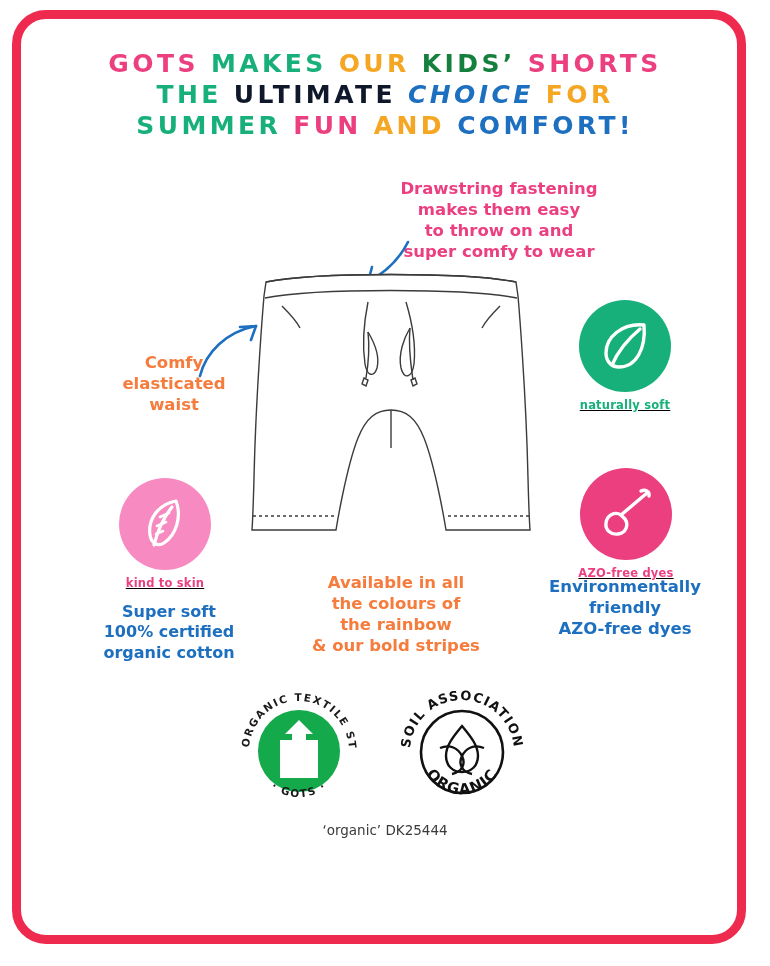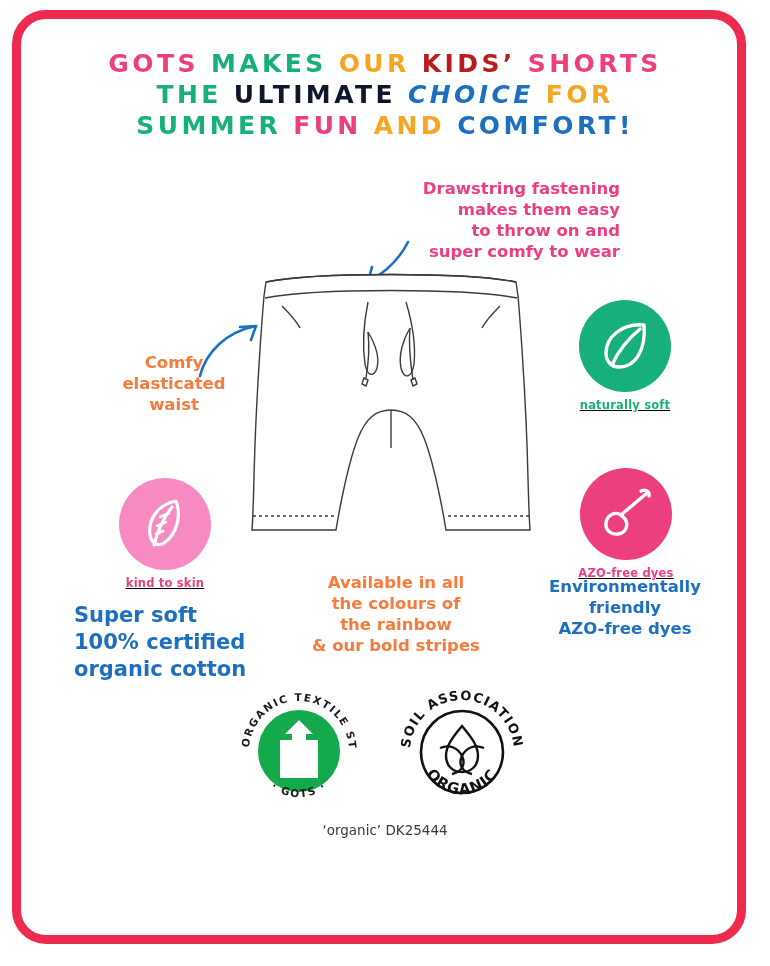--- a/index.html
+++ b/index.html
@@ -60,33 +60,33 @@
   .anno-pink   { color: #ec3f80; }
   .anno-orange { color: #f57c3c; }
   .anno-blue   { color: #1d6fc0; }
 
   #anno-tshirts {
     left: 86px; top: 196px; width: 200px;
     text-align: center; font-size: 16.5px;
   }
   #anno-drawstring {
     left: 378px; top: 178px; width: 242px;
-    text-align: right; font-size: 16.5px;
+    text-align: center; font-size: 16.5px;
   }
   #anno-waist {
     left: 110px; top: 352px; width: 128px;
     text-align: center; font-size: 16.5px;
   }
   #anno-colours {
     left: 296px; top: 572px; width: 200px;
     text-align: center; font-size: 16.5px;
   }
   #anno-cotton {
     left: 74px; top: 602px; width: 190px;
-    text-align: left; font-size: 21px;
+    text-align: center; font-size: 16px;
   }
   #anno-azo {
     left: 522px; top: 576px; width: 206px;
     text-align: center; font-size: 16.5px;
   }
 
   
   .badge {
     position: absolute;
     text-align: center;
@@ -164,21 +164,21 @@
   }
 </style>
 </head>
 <body>
 
 <div class="page">
 
   <div class="border-frame"></div>
 
   <div class="title-block">
-    <div class="title-line"><span style="color: rgb(236, 63, 128);">GOTS </span><span style="color: rgb(23, 176, 122);">MAKES </span><span style="color: rgb(245, 166, 35);">OUR </span><span style="color: #b91c1c;">KIDS’ </span><span style="color: rgb(236, 63, 128);">SHORTS</span></div>
+    <div class="title-line"><span style="color: rgb(236, 63, 128);">GOTS </span><span style="color: rgb(23, 176, 122);">MAKES </span><span style="color: rgb(245, 166, 35);">OUR </span><span style="color: #15803d;">KIDS’ </span><span style="color: rgb(236, 63, 128);">SHORTS</span></div>
     <div class="title-line"><span style="color: rgb(23, 176, 122);">THE </span><span style="color: #0f172a;">ULTIMATE </span><span style="color: rgb(29, 111, 192); font-style: italic;">CHOICE </span><span style="color: rgb(245, 166, 35);">FOR</span></div>
     <div class="title-line"><span style="color: rgb(23, 176, 122);">SUMMER </span><span style="color: rgb(236, 63, 128);">FUN </span><span style="color: rgb(245, 166, 35);">AND </span><span style="color: rgb(29, 111, 192);">COMFORT!</span></div>
   </div>
 
   <div class="anno anno-pink" id="anno-drawstring">Drawstring fastening<br>makes them easy<br>to throw on and<br>super comfy to wear</div>
   <div class="anno anno-orange" id="anno-waist">Comfy<br>elasticated<br>waist</div>
   <div class="anno anno-orange" id="anno-colours">Available in all<br>the colours of<br>the rainbow<br>&amp; our bold stripes</div>
   <div class="anno anno-blue" id="anno-cotton">Super soft<br>100% certified<br>organic cotton</div>
   <div class="anno anno-blue" id="anno-azo">Environmentally<br>friendly<br>AZO-free dyes</div>
 

